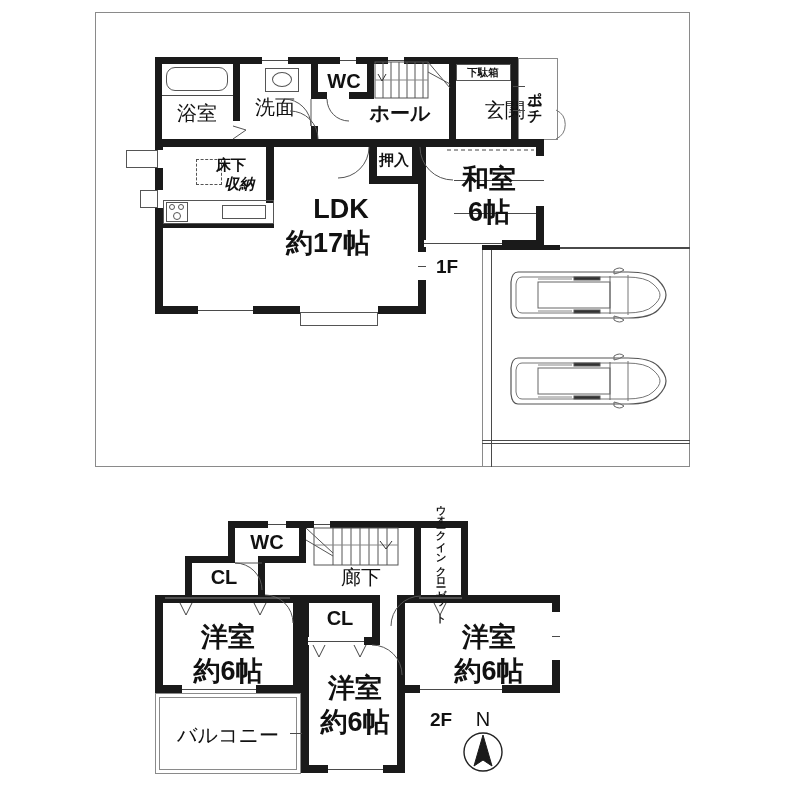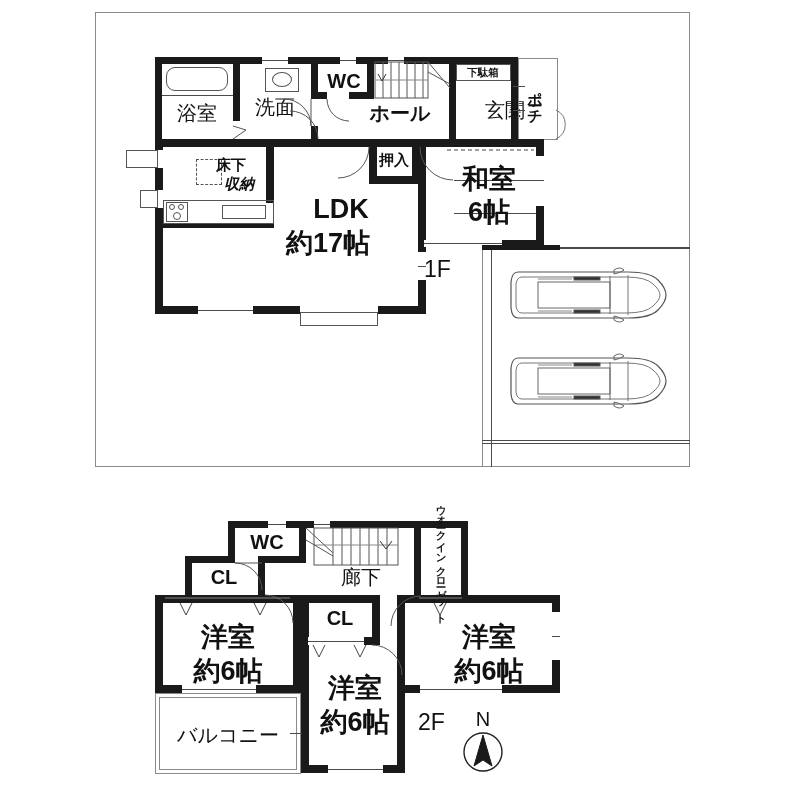--- a/index.html
+++ b/index.html
@@ -21,21 +21,21 @@
 
   .lbl{position:absolute;white-space:nowrap;line-height:1.05;color:#111;}
   .lbl.c{transform:translate(-50%,-50%);text-align:center;}
   .lbl.vert{writing-mode:vertical-rl;text-orientation:upright;}
 
   .f-xl{font-size:27px;font-weight:700;letter-spacing:0px;}
   .f-lg{font-size:20px;font-weight:700;}
   .f-md{font-size:20px;font-weight:400;}
   .f-sm{font-size:15px;font-weight:700;}
   .f-tiny{font-size:10.5px;font-weight:700;}
-  .f-fl{font-size:23px;font-weight:400;}
+  .f-fl{font-size:19px;font-weight:700;margin-left:12px;}
 
   svg.overlay{position:absolute;left:0;top:0;width:787px;height:787px;pointer-events:none;}
 </style>
 </head>
 <body>
 
 <div id="stage">
 
   <div class="lightbox" style="left:95px;top:12px;width:595px;height:455px;"></div>
 

